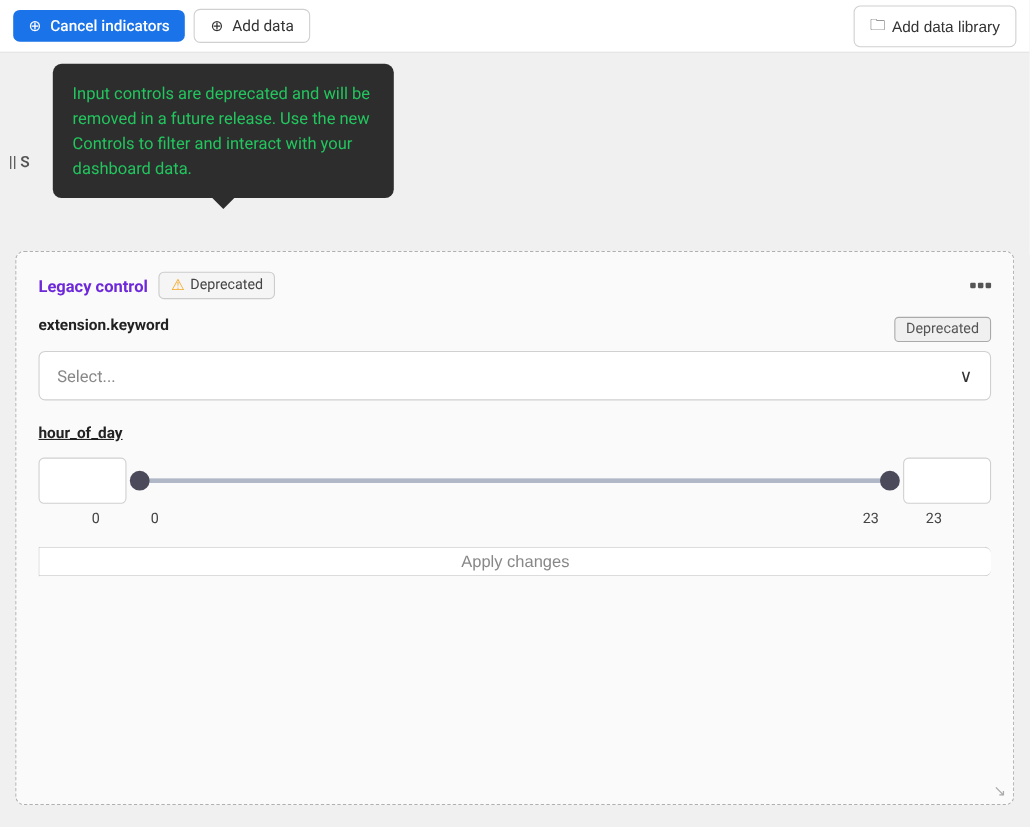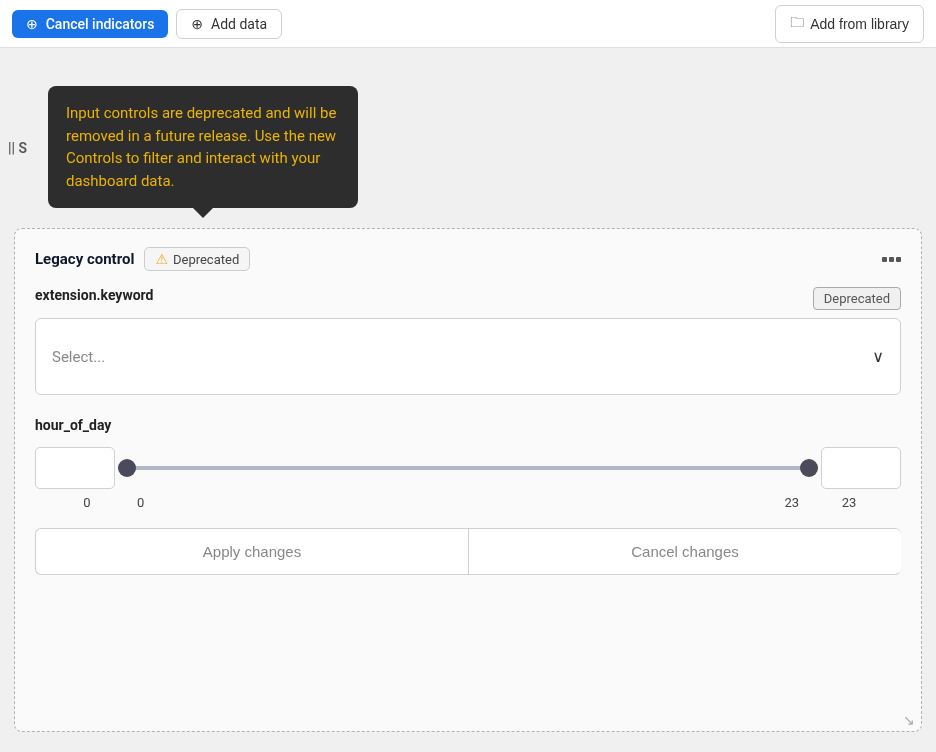--- a/index.html
+++ b/index.html
@@ -66,28 +66,27 @@
     
     .tooltip-container {
       position: absolute;
       top: 58px;
       left: 48px;
       z-index: 100;
     }
 
     .tooltip-box {
       background: #2d2d2d;
-      color: #eab308;
+      color: #22c55e;
       border-radius: 8px;
       padding: 16px 18px;
       max-width: 310px;
       font-size: 15px;
       line-height: 1.5;
       position: relative;
-      margin-top: 28px;
     }
 
     .tooltip-box::after {
       content: '';
       position: absolute;
       bottom: -10px;
       left: 50%;
       transform: translateX(-50%);
       border-width: 10px 10px 0 10px;
       border-style: solid;
@@ -111,21 +110,21 @@
     .panel-header {
       display: flex;
       align-items: center;
       gap: 10px;
       margin-bottom: 16px;
     }
 
     .panel-title {
       font-size: 15px;
       font-weight: 700;
-      color: #0f172a;
+      color: #6d28d9;
     }
 
     .deprecated-badge {
       display: flex;
       align-items: center;
       gap: 5px;
       border: 1px solid #ccc;
       border-radius: 5px;
       padding: 3px 10px;
       font-size: 13px;
@@ -176,21 +175,21 @@
       font-size: 14px;
       font-weight: 700;
       color: #222;
     }
 
     
     .select-dropdown {
       width: 100%;
       border: 1px solid #d0d0d0;
       border-radius: 6px;
-      padding: 28px 16px;
+      padding: 12px 16px;
       font-size: 15px;
       color: #888;
       background: #fff;
       display: flex;
       align-items: center;
       justify-content: space-between;
       cursor: pointer;
       margin-bottom: 22px;
       gap: 40px;
     }
@@ -199,20 +198,21 @@
       font-size: 16px;
       color: #333;
     }
 
     
     .slider-label {
       font-size: 14px;
       font-weight: 700;
       color: #222;
       margin-bottom: 14px;
+      text-decoration: underline;
     }
 
     .slider-row {
       display: flex;
       align-items: center;
       gap: 12px;
       margin-bottom: 6px;
     }
 
     .slider-input-box {
@@ -279,21 +279,21 @@
 
     
     .action-buttons {
       display: flex;
       gap: 0;
       margin-top: 4px;
     }
 
     .btn-action {
       flex: 1;
-      padding: 14px 0;
+      padding: 4px 0;
       text-align: center;
       font-size: 15px;
       color: #888;
       background: #fff;
       border: 1px solid #d0d0d0;
       cursor: pointer;
     }
 
     .btn-action:first-child {
       border-radius: 6px 0 0 6px;
@@ -338,21 +338,21 @@
   <div class="tab-active">
     <span>⊕</span>
     <span>Cancel indicators</span>
   </div>
   <div class="tab-inactive">
     <span>⊕</span>
     <span>Add data</span>
   </div>
   <button class="btn-add-library">
     <span>🗀</span>
-    <span>Add from library</span>
+    <span>Add data library</span>
   </button>
 </div>
 
 <div class="tooltip-container">
   <div class="tooltip-box">
     <span>Input controls are deprecated and will be removed in a future release. Use the new Controls to filter and interact with your dashboard data.</span>
   </div>
 </div>
 
 <div class="left-edge-label">
@@ -404,17 +404,16 @@
     <div style="width:80px; text-align:center; font-size:13px; color:#444;">0</div>
     <div style="flex:1; display:flex; justify-content:space-between; padding:0 10px;">
       <span style="font-size:13px;color:#444;">0</span>
       <span style="font-size:13px;color:#444;">23</span>
     </div>
     <div style="width:80px; text-align:center; font-size:13px; color:#444;">23</div>
   </div>
 
   <div class="action-buttons">
     <button class="btn-action">Apply changes</button>
-    <button class="btn-action">Cancel changes</button>
   </div>
 
   <div class="resize-handle">↘</div>
 </div>
 
 </body></html>

